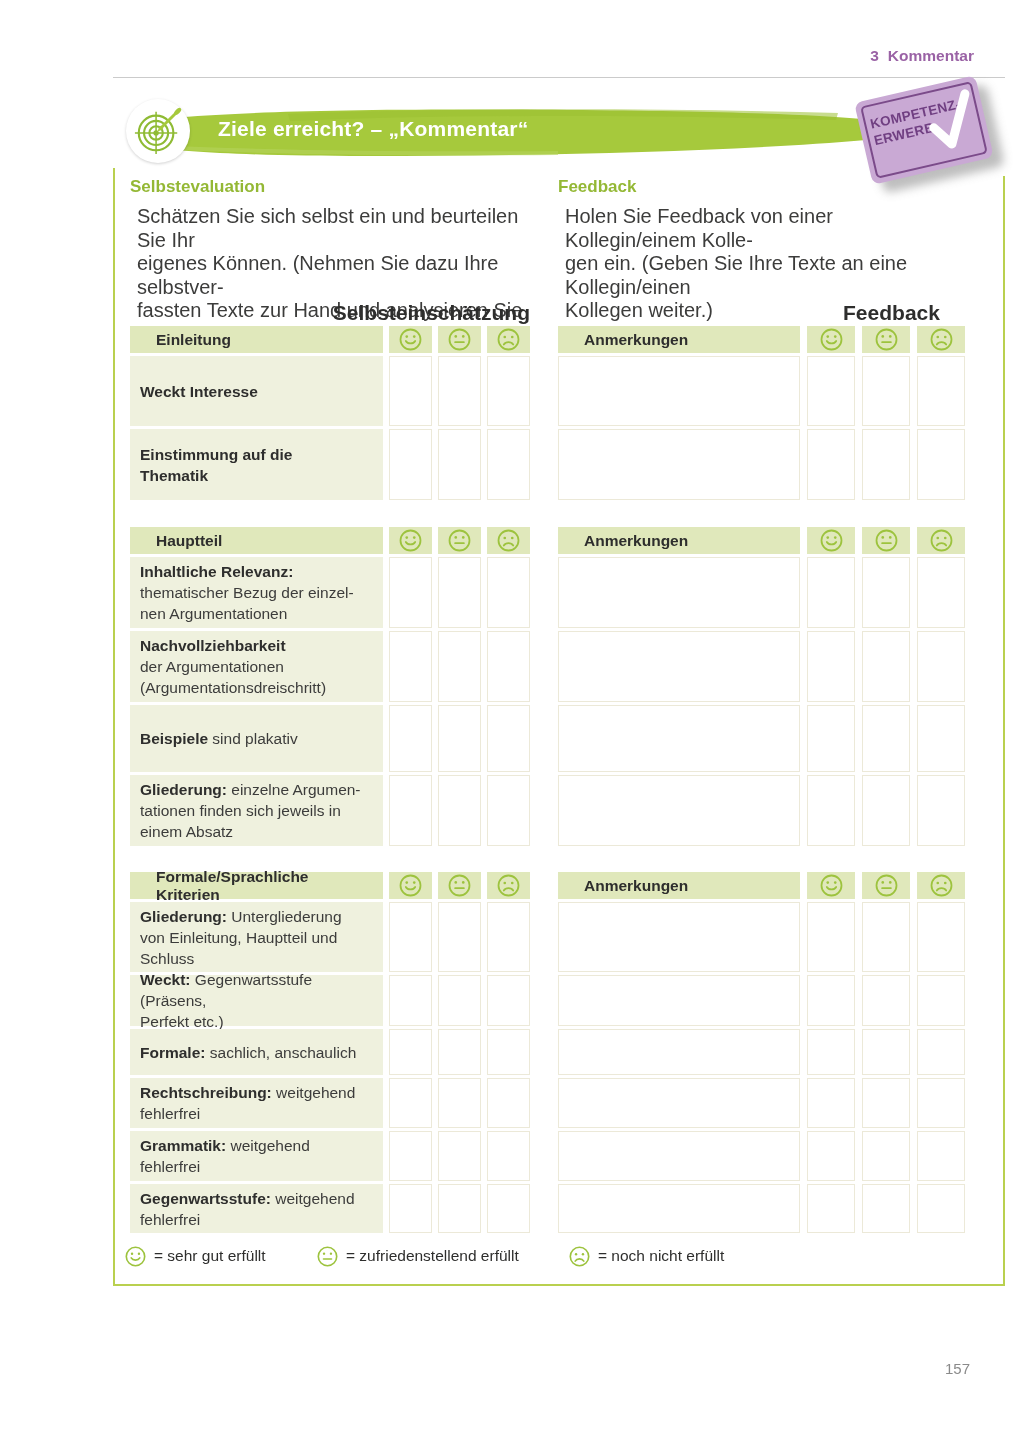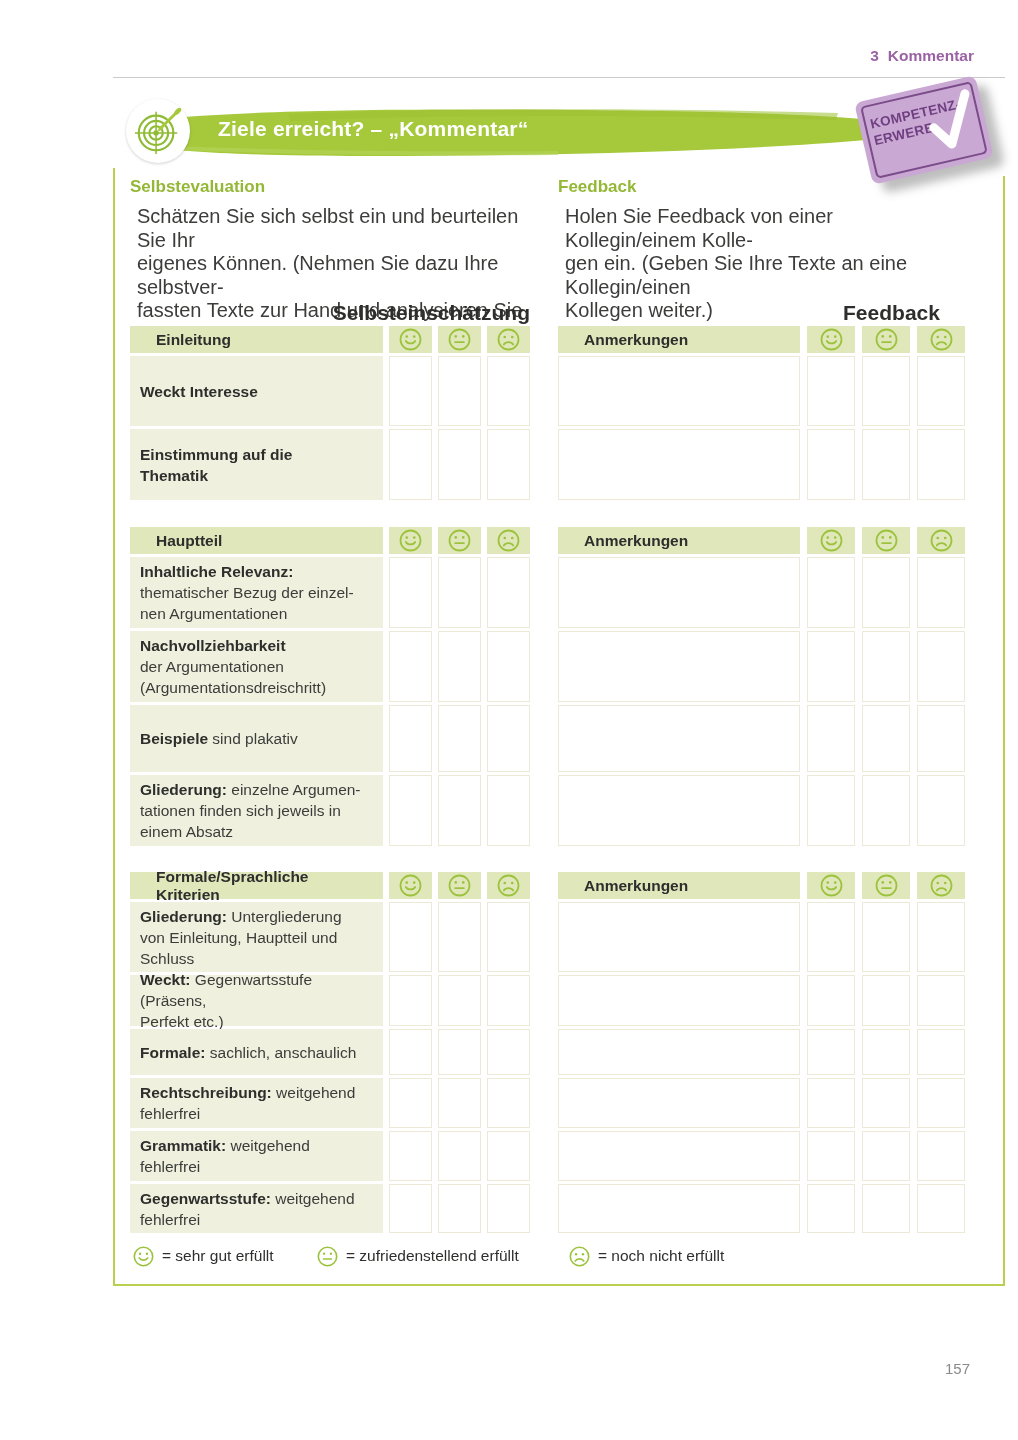--- a/index.html
+++ b/index.html
@@ -52,21 +52,21 @@
        font-size:15.5px;font-weight:700;color:#2e2e2d;}
   .hs{background:#e0e8bb;display:flex;align-items:center;justify-content:center;}
   .lbl{background:#eff1de;display:flex;align-items:center;padding:4px 22px 4px 10px;
        font-size:15.5px;line-height:21px;color:#3c3c3b;}
   .lbl .w{white-space:pre-line;}
   .lbl b{font-weight:700;color:#2e2e2d;}
   .b{background:#ffffff;border:1px solid #ece9d8;}
 
   
   .leg{top:1243px;height:26px;display:flex;align-items:center;gap:7px;font-size:15.5px;color:#2e2e2d;}
-  #leg-1{left:132px;} #leg-2{left:316px;} #leg-3{left:568px;}
+  #leg-1{left:124px;} #leg-2{left:316px;} #leg-3{left:568px;}
 
   #pagenum{top:1360px;right:48px;font-size:15px;color:#8a8a8a;}
 
   .smiley{color:#9dc33e;}
 </style>
 </head>
 <body>
 
 <svg width="0" height="0" style="position:absolute">
   <defs>

